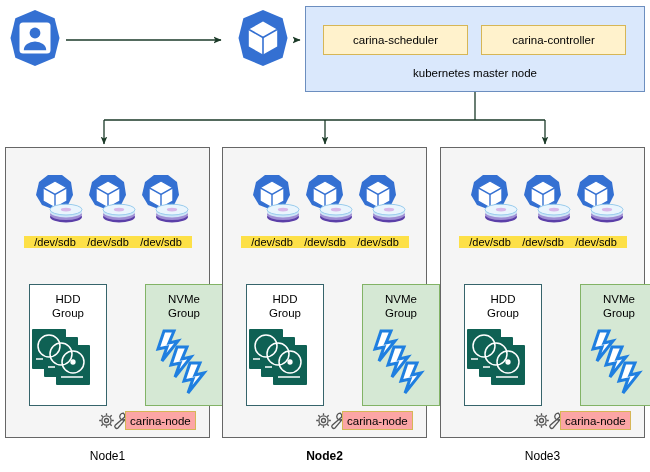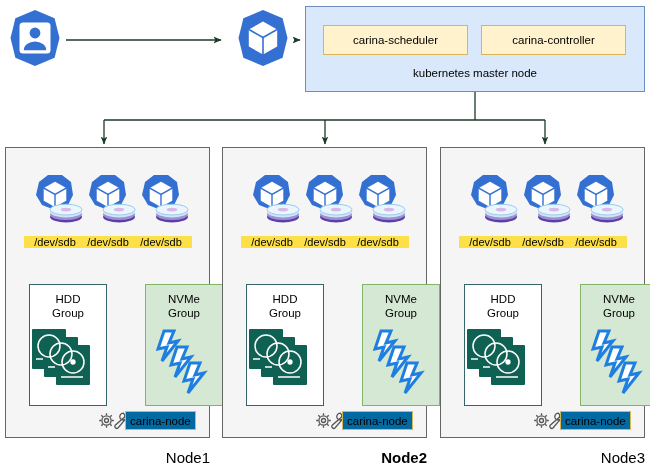--- a/index.html
+++ b/index.html
@@ -29,22 +29,22 @@
   #master-caption{position:absolute;left:0;top:60px;width:100%;
                   text-align:center;font-size:11.5px;color:#000;}
 
   
   .node-panel{position:absolute;top:147px;width:205px;height:291px;
               background:#f5f5f5;border:1px solid #666666;box-sizing:border-box;}
   #node-panel-0{left:5px;}
   #node-panel-1{left:222px;}
   #node-panel-2{left:440px;}
 
-  .node-caption{position:absolute;top:449px;width:205px;text-align:right;
-                font-size:15px;color:#000;}
+  .node-caption{position:absolute;top:449px;width:205px;text-align:center;
+                font-size:12px;color:#000;}
   #node-caption-0{left:5px;}
   #node-caption-1{left:222px;}
   #node-caption-2{left:440px;}
 
   
   .podwrap{position:absolute;top:25px;width:58px;height:55px;}
   .podwrap.p0{left:20px;}
   .podwrap.p1{left:73px;}
   .podwrap.p2{left:126px;}
 
@@ -60,21 +60,21 @@
   .group-hdd{left:23px;background:#ffffff;border:1px solid #36646b;}
   .group-nvme{left:130px;background:#d5e8d4;border:1px solid #82b366;margin-left:9px;}
   .group-title{position:absolute;left:0;top:7px;width:100%;text-align:center;
                font-size:11.5px;line-height:14px;color:#000;}
   .group-art{position:absolute;left:0;top:42px;width:100%;height:76px;}
 
   
   .carina-badge{position:absolute;left:91px;top:263px;height:19px;
                 display:flex;align-items:center;}
   .carina-tool{width:34px;height:20px;}
-  .carina-chip{height:19px;background:#0369a1;border:1px solid #d6b656;
+  .carina-chip{height:19px;background:#fca5a5;border:1px solid #d6b656;
                box-sizing:border-box;display:flex;align-items:center;
                padding:0 4px;font-size:11.5px;color:#000;margin-left:-6px;}
 
   svg{display:block;overflow:visible;}
   #wires{position:absolute;left:0;top:0;width:650px;height:472px;pointer-events:none;}
 </style>
 </head>
 <body>
 
 <div id="stage">

